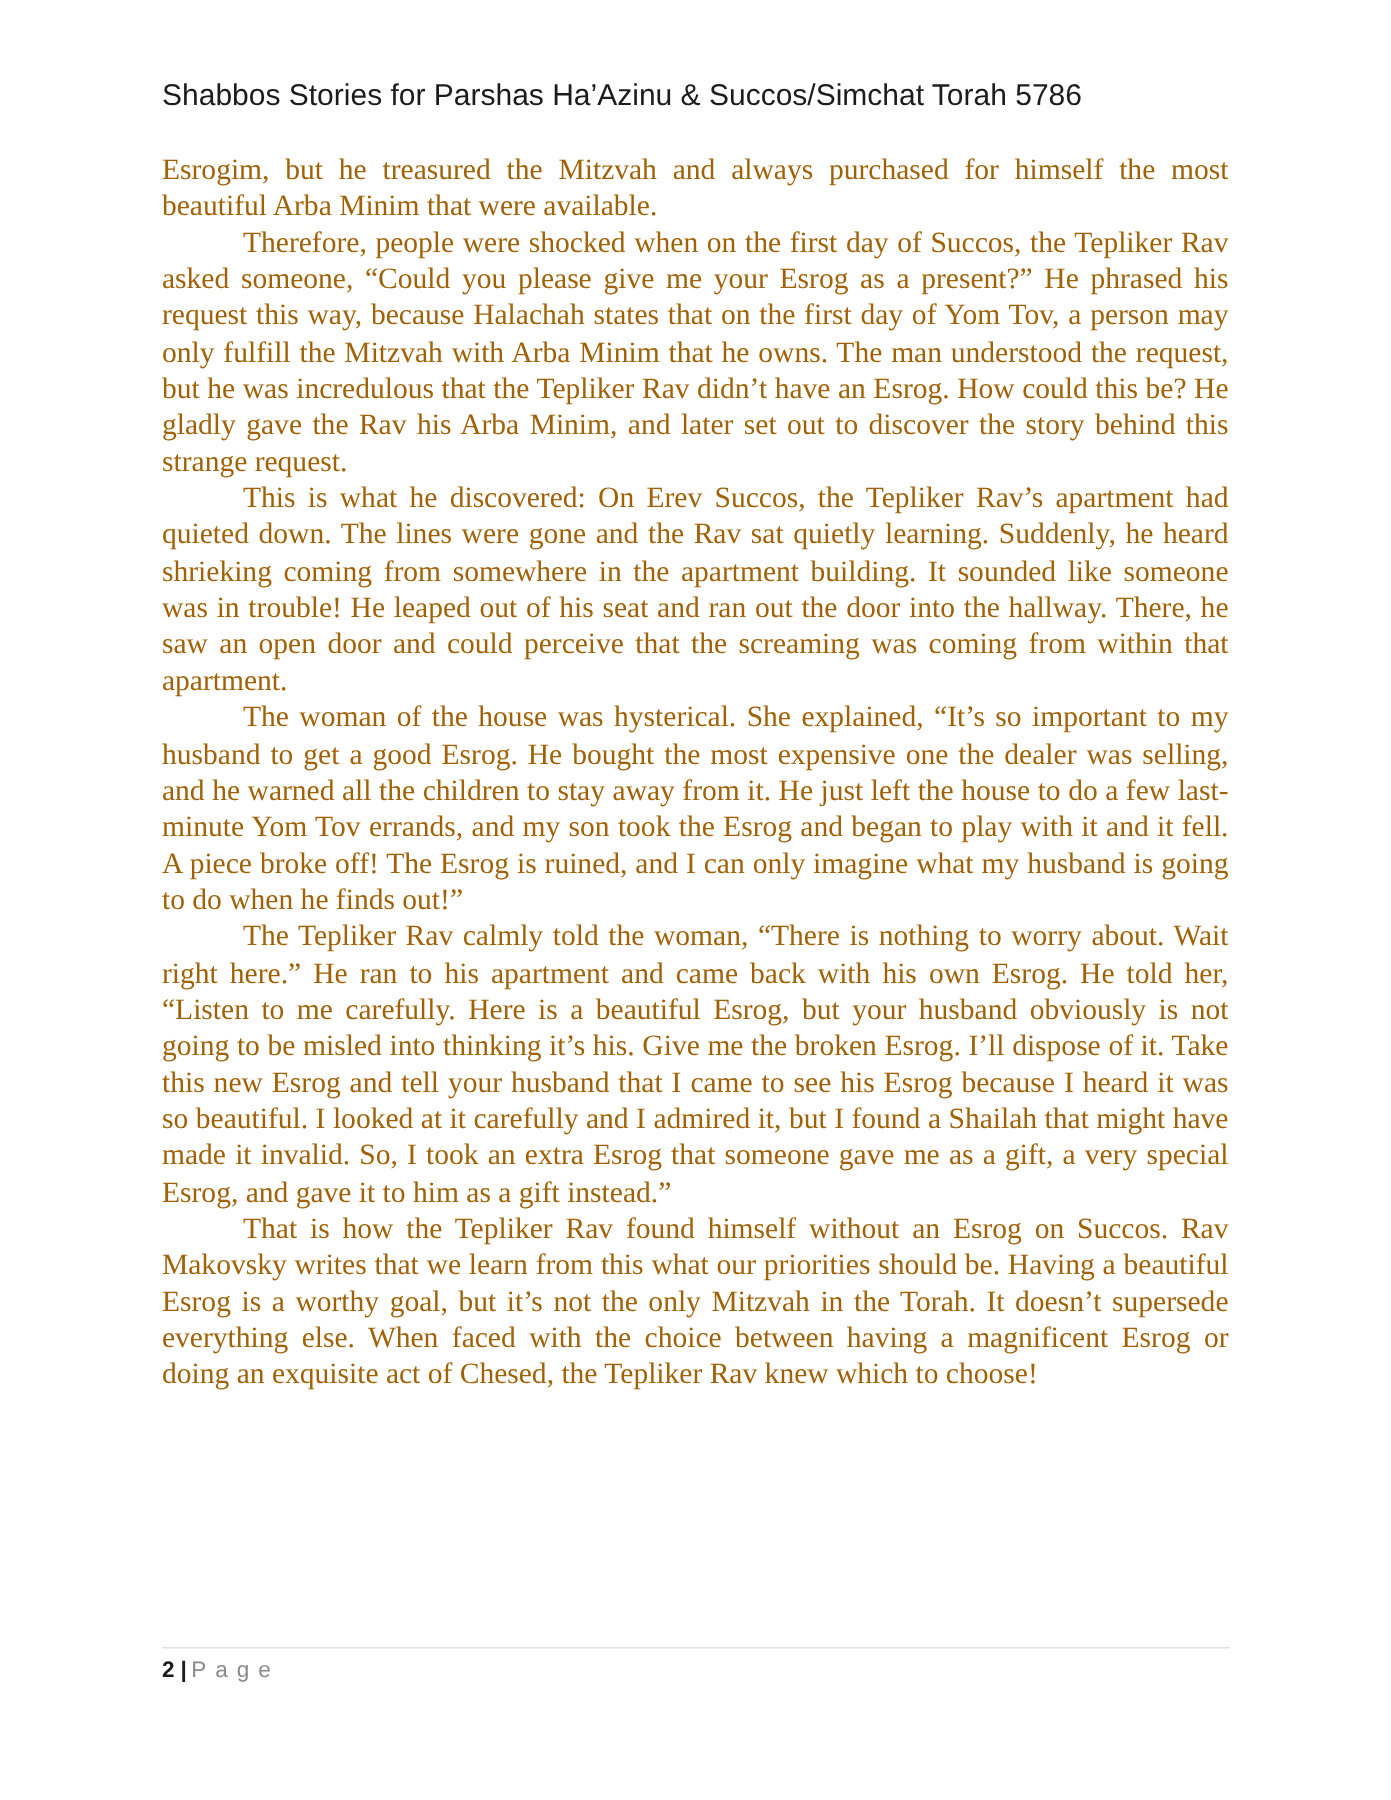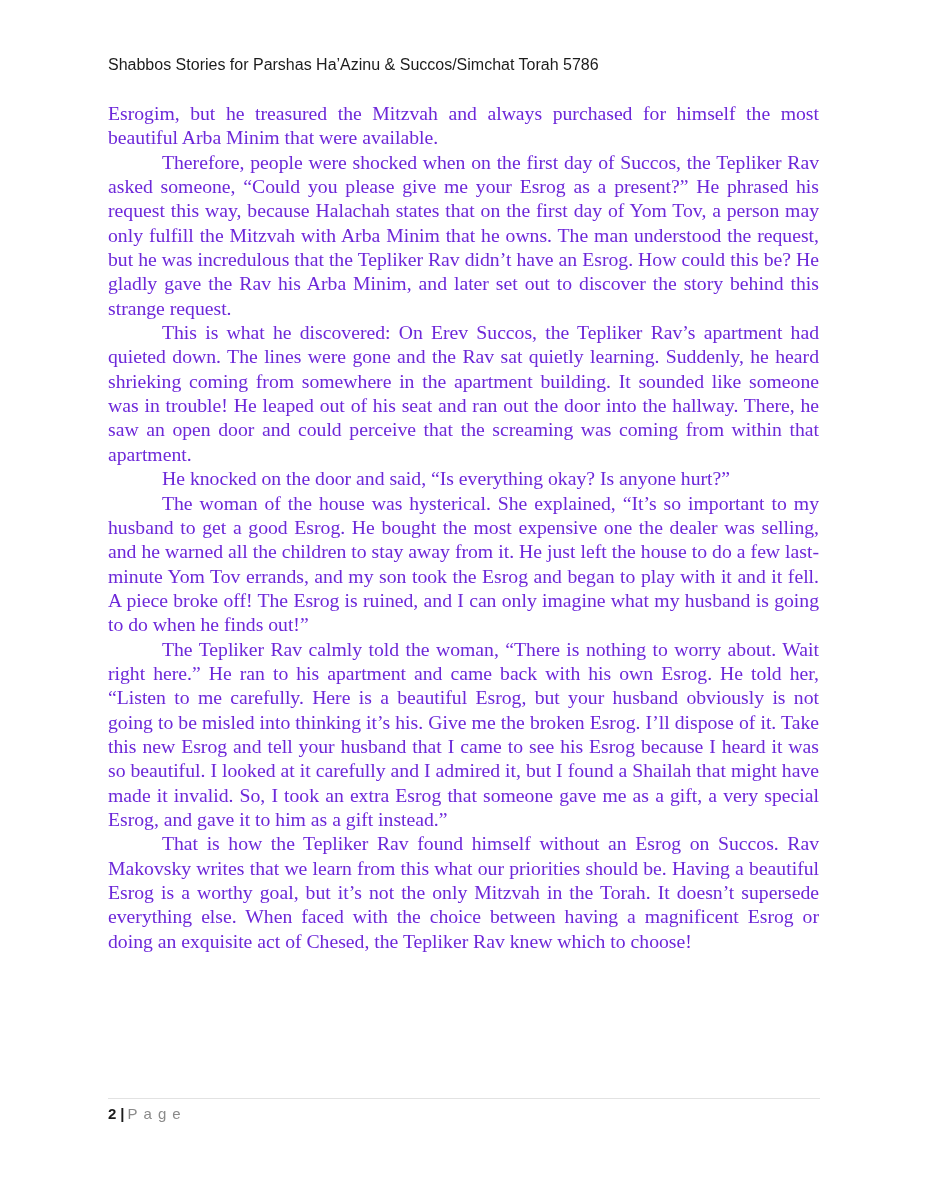--- a/index.html
+++ b/index.html
@@ -13,34 +13,34 @@
     height: 1200px;
     background: #ffffff;
     overflow: hidden;
   }
   .running-header {
     position: absolute;
     left: 108px;
     top: 55px;
     width: 711px;
     font-family: "Liberation Sans", "DejaVu Sans", sans-serif;
-    font-size: 16px;
+    font-size: 20px;
     line-height: 19px;
     color: #1c1c1c;
     white-space: nowrap;
   }
   .body-text {
     position: absolute;
     left: 108px;
     top: 101px;
     width: 711px;
     font-family: "Liberation Serif", "DejaVu Serif", serif;
     font-size: 19.7px;
     line-height: 24.35px;
-    color: #6d28d9;
+    color: #a16207;
     text-align: justify;
   }
   .para {
     margin: 0;
     padding: 0;
     text-indent: 54px;
   }
   .para.no-indent {
     text-indent: 0;
   }
@@ -84,21 +84,20 @@
 <body>
 
 <div class="page">
 
   <div class="running-header">Shabbos Stories for Parshas Ha’Azinu &amp; Succos/Simchat Torah 5786</div>
 
   <div class="body-text">
     <p class="para no-indent">Esrogim, but he treasured the Mitzvah and always purchased for himself the most beautiful Arba Minim that were available.</p>
     <p class="para">Therefore, people were shocked when on the first day of Succos, the Tepliker Rav asked someone, “Could you please give me your Esrog as a present?” He phrased his request this way, because Halachah states that on the first day of Yom Tov, a person may only fulfill the Mitzvah with Arba Minim that he owns. The man understood the request, but he was incredulous that the Tepliker Rav didn’t have an Esrog. How could this be? He gladly gave the Rav his Arba Minim, and later set out to discover the story behind this strange request.</p>
     <p class="para">This is what he discovered: On Erev Succos, the Tepliker Rav’s apartment had quieted down. The lines were gone and the Rav sat quietly learning. Suddenly, he heard shrieking coming from somewhere in the apartment building. It sounded like someone was in trouble! He leaped out of his seat and ran out the door into the hallway. There, he saw an open door and could perceive that the screaming was coming from within that apartment.</p>
-    <p class="para">He knocked on the door and said, “Is everything okay? Is anyone hurt?”</p>
     <p class="para">The woman of the house was hysterical. She explained, “It’s so important to my husband to get a good Esrog. He bought the most expensive one the dealer was selling, and he warned all the children to stay away from it. He just left the house to do a few last-minute Yom Tov errands, and my son took the Esrog and began to play with it and it fell. A piece broke off! The Esrog is ruined, and I can only imagine what my husband is going to do when he finds out!”</p>
     <p class="para">The Tepliker Rav calmly told the woman, “There is nothing to worry about. Wait right here.” He ran to his apartment and came back with his own Esrog. He told her, “Listen to me carefully. Here is a beautiful Esrog, but your husband obviously is not going to be misled into thinking it’s his. Give me the broken Esrog. I’ll dispose of it. Take this new Esrog and tell your husband that I came to see his Esrog because I heard it was so beautiful. I looked at it carefully and I admired it, but I found a Shailah that might have made it invalid. So, I took an extra Esrog that someone gave me as a gift, a very special Esrog, and gave it to him as a gift instead.”</p>
     <p class="para">That is how the Tepliker Rav found himself without an Esrog on Succos. Rav Makovsky writes that we learn from this what our priorities should be. Having a beautiful Esrog is a worthy goal, but it’s not the only Mitzvah in the Torah. It doesn’t supersede everything else. When faced with the choice between having a magnificent Esrog or doing an exquisite act of Chesed, the Tepliker Rav knew which to choose!</p>
   </div>
 
   <div class="footer-rule"></div>
 
   <div class="page-footer">
     <span class="pnum">2</span><span class="psep">|</span><span class="plabel">Page</span>
   </div>

